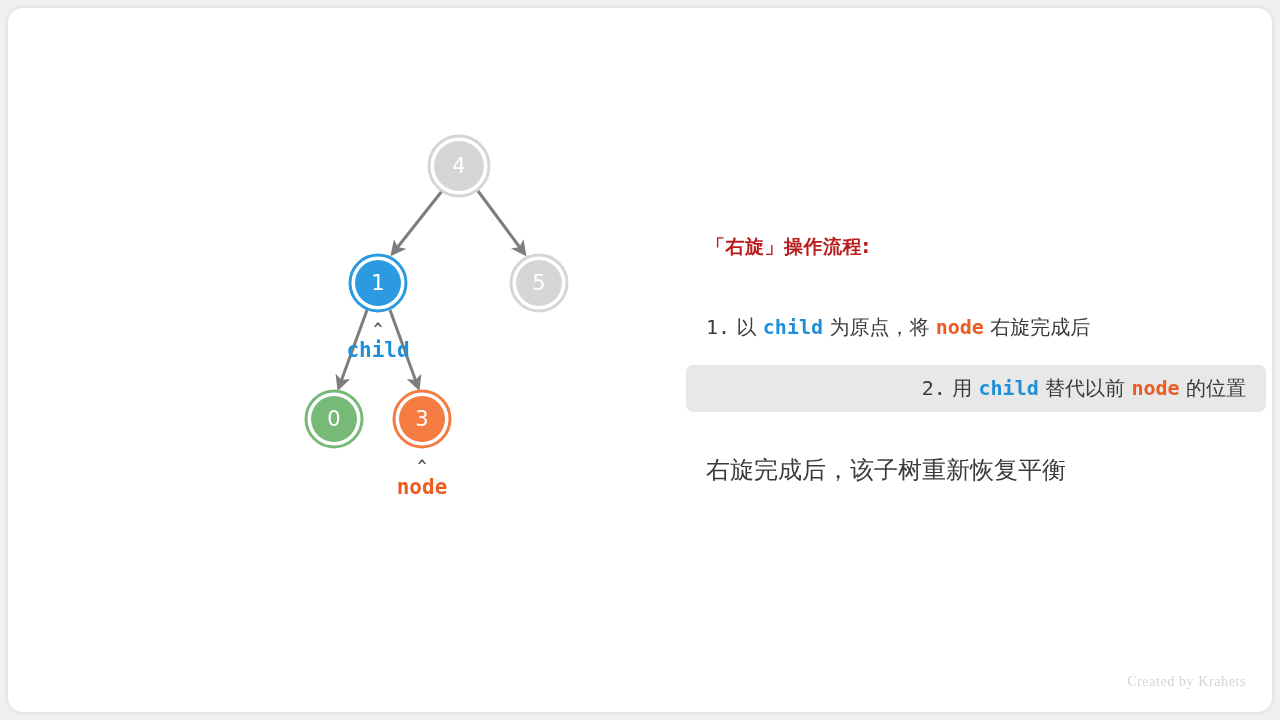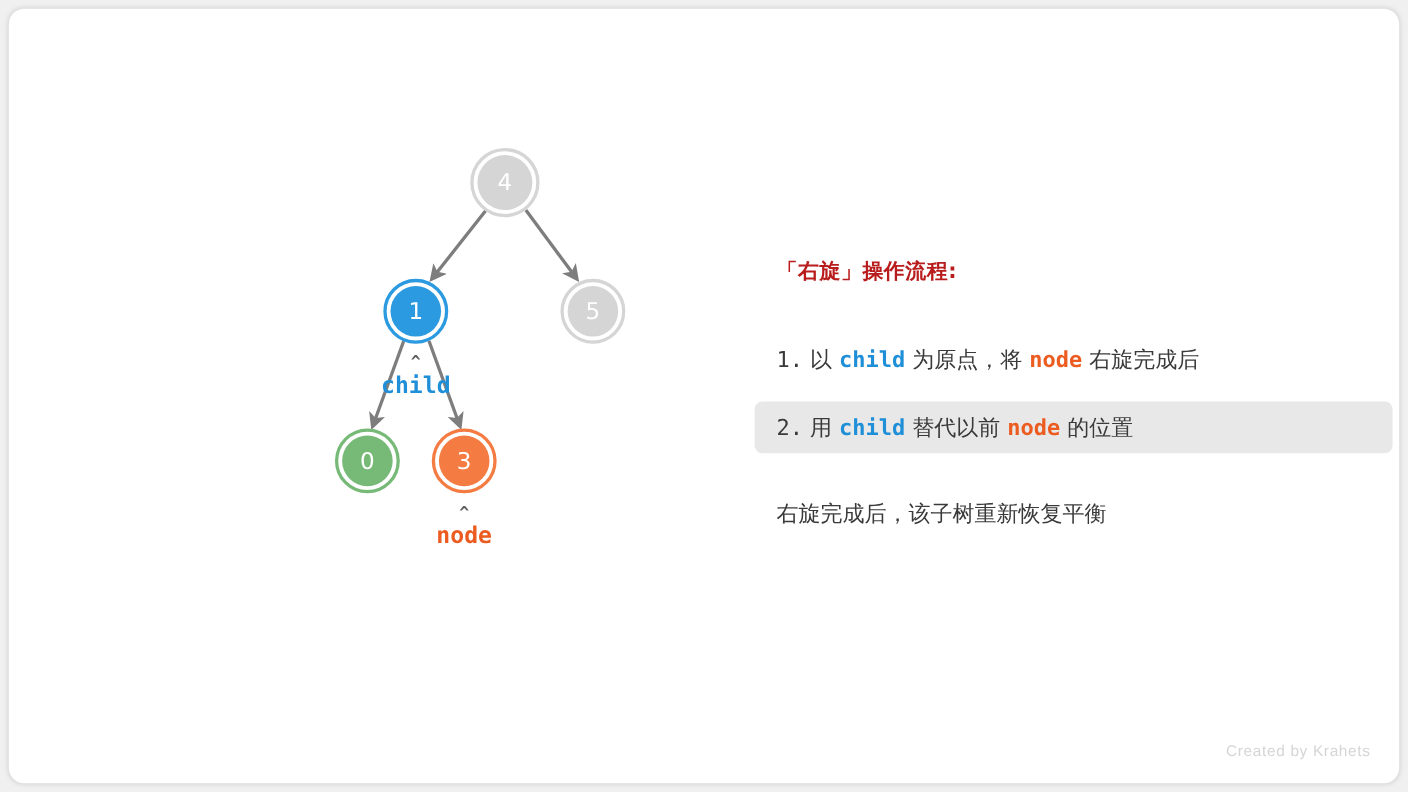--- a/index.html
+++ b/index.html
@@ -81,50 +81,51 @@
     font-size: 20px;
     color: #3a3a3a;
     white-space: nowrap;
     padding: 10px 20px;
     margin: 0 -20px 14px -20px;
     border-radius: 7px;
     line-height: 1.35;
   }
   .step-row.is-highlighted {
     background: #e8e8e8;
+    text-align: right;
   }
 
   .mono-kw {
     font-family: "DejaVu Sans Mono", monospace;
     font-weight: bold;
     font-size: 20px;
   }
   .kw-child { color: #1f8fd8; }
   .kw-node  { color: #ec5b20; }
 
   .step-index {
     font-family: "DejaVu Sans Mono", monospace;
     font-size: 20px;
     color: #3a3a3a;
   }
 
   .footnote {
     font-family: "DejaVu Sans", sans-serif;
-    font-size: 20px;
+    font-size: 24px;
     color: #3a3a3a;
     white-space: nowrap;
     margin-top: 42px;
   }
 
   
   #watermark {
     position: absolute;
     right: 26px;
     bottom: 22px;
-    font-family: Liberation Sans, sans-serif;
+    font-family: Liberation Serif, serif;
     font-size: 14px;
     color: #d5d5d5;
     letter-spacing: 0.6px;
     white-space: nowrap;
   }
 </style>
 </head>
 <body>
 
 <div id="card">

